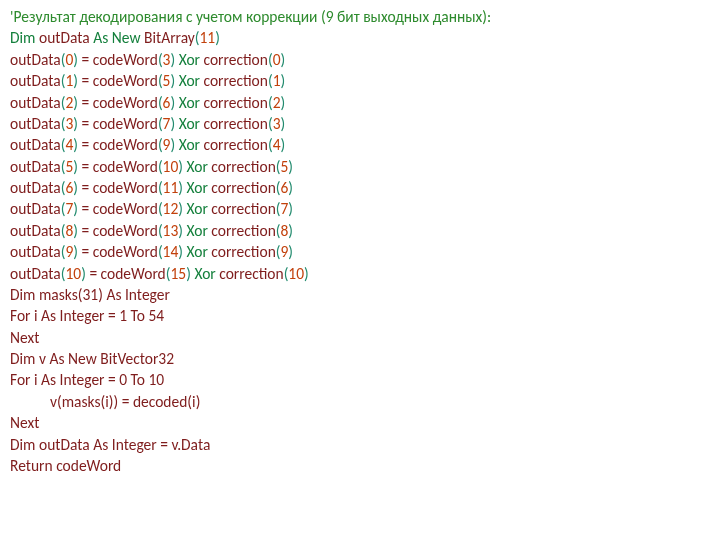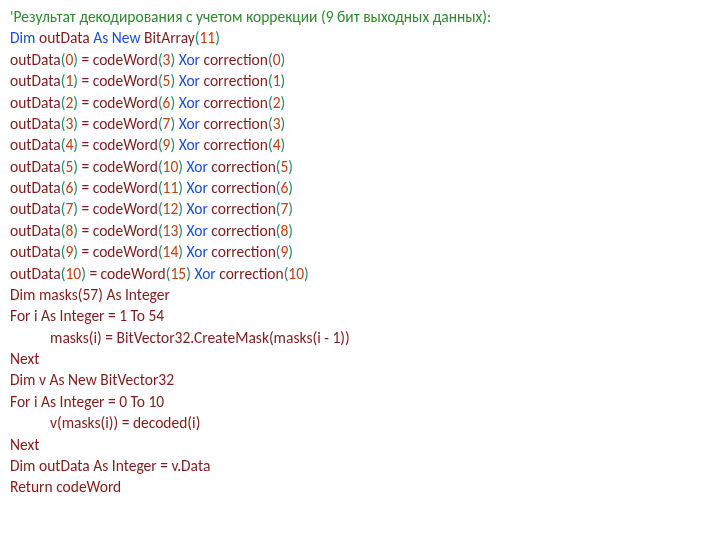--- a/index.html
+++ b/index.html
@@ -8,21 +8,21 @@
     font-family: Calibri, "Segoe UI", Arial, sans-serif;
     font-size: 15.5px;
     line-height: 1.38;
     background: #fff;
     color: #222;
     width: 720px;
     box-sizing: border-box;
   }
   .line { white-space: pre; }
   .cm { color: #2e8b2e; }   
-  .kw { color: #1d4ed8; }   
+  .kw { color: #15803d; }   
   .nm { color: #c2410c; }   
   .pn { color: #228b6e; }   
   .txt{ color: #7f1d1d; }
   .indent { padding-left: 40px; display:inline-block;}
 </style>
 </head>
 <body>
 
 <div id="code">
     <div class="line"><span class="cm">'Результат декодирования с учетом коррекции (9 бит выходных данных):</span></div>
@@ -31,23 +31,22 @@
     <div class="line"><span class="txt">outData</span><span class="pn">(</span><span class="nm">1</span><span class="pn">)</span><span class="txt"> = codeWord</span><span class="pn">(</span><span class="nm">5</span><span class="pn">)</span><span class="txt"> </span><span class="kw">Xor</span><span class="txt"> correction</span><span class="pn">(</span><span class="nm">1</span><span class="pn">)</span></div>
     <div class="line"><span class="txt">outData</span><span class="pn">(</span><span class="nm">2</span><span class="pn">)</span><span class="txt"> = codeWord</span><span class="pn">(</span><span class="nm">6</span><span class="pn">)</span><span class="txt"> </span><span class="kw">Xor</span><span class="txt"> correction</span><span class="pn">(</span><span class="nm">2</span><span class="pn">)</span></div>
     <div class="line"><span class="txt">outData</span><span class="pn">(</span><span class="nm">3</span><span class="pn">)</span><span class="txt"> = codeWord</span><span class="pn">(</span><span class="nm">7</span><span class="pn">)</span><span class="txt"> </span><span class="kw">Xor</span><span class="txt"> correction</span><span class="pn">(</span><span class="nm">3</span><span class="pn">)</span></div>
     <div class="line"><span class="txt">outData</span><span class="pn">(</span><span class="nm">4</span><span class="pn">)</span><span class="txt"> = codeWord</span><span class="pn">(</span><span class="nm">9</span><span class="pn">)</span><span class="txt"> </span><span class="kw">Xor</span><span class="txt"> correction</span><span class="pn">(</span><span class="nm">4</span><span class="pn">)</span></div>
     <div class="line"><span class="txt">outData</span><span class="pn">(</span><span class="nm">5</span><span class="pn">)</span><span class="txt"> = codeWord</span><span class="pn">(</span><span class="nm">10</span><span class="pn">)</span><span class="txt"> </span><span class="kw">Xor</span><span class="txt"> correction</span><span class="pn">(</span><span class="nm">5</span><span class="pn">)</span></div>
     <div class="line"><span class="txt">outData</span><span class="pn">(</span><span class="nm">6</span><span class="pn">)</span><span class="txt"> = codeWord</span><span class="pn">(</span><span class="nm">11</span><span class="pn">)</span><span class="txt"> </span><span class="kw">Xor</span><span class="txt"> correction</span><span class="pn">(</span><span class="nm">6</span><span class="pn">)</span></div>
     <div class="line"><span class="txt">outData</span><span class="pn">(</span><span class="nm">7</span><span class="pn">)</span><span class="txt"> = codeWord</span><span class="pn">(</span><span class="nm">12</span><span class="pn">)</span><span class="txt"> </span><span class="kw">Xor</span><span class="txt"> correction</span><span class="pn">(</span><span class="nm">7</span><span class="pn">)</span></div>
     <div class="line"><span class="txt">outData</span><span class="pn">(</span><span class="nm">8</span><span class="pn">)</span><span class="txt"> = codeWord</span><span class="pn">(</span><span class="nm">13</span><span class="pn">)</span><span class="txt"> </span><span class="kw">Xor</span><span class="txt"> correction</span><span class="pn">(</span><span class="nm">8</span><span class="pn">)</span></div>
     <div class="line"><span class="txt">outData</span><span class="pn">(</span><span class="nm">9</span><span class="pn">)</span><span class="txt"> = codeWord</span><span class="pn">(</span><span class="nm">14</span><span class="pn">)</span><span class="txt"> </span><span class="kw">Xor</span><span class="txt"> correction</span><span class="pn">(</span><span class="nm">9</span><span class="pn">)</span></div>
     <div class="line"><span class="txt">outData</span><span class="pn">(</span><span class="nm">10</span><span class="pn">)</span><span class="txt"> = codeWord</span><span class="pn">(</span><span class="nm">15</span><span class="pn">)</span><span class="txt"> </span><span class="kw">Xor</span><span class="txt"> correction</span><span class="pn">(</span><span class="nm">10</span><span class="pn">)</span></div>
-    <div class="line"><span class="txt">Dim masks(57) As Integer</span></div>
+    <div class="line"><span class="txt">Dim masks(31) As Integer</span></div>
     <div class="line"><span class="txt">For i As Integer = 1 To 54</span></div>
-    <div class="line"><span class="indent"><span class="txt">masks(i) = BitVector32.CreateMask(masks(i - 1))</span></span></div>
     <div class="line"><span class="txt">Next</span></div>
     <div class="line"><span class="txt">Dim v As New BitVector32</span></div>
     <div class="line"><span class="txt">For i As Integer = 0 To 10</span></div>
     <div class="line"><span class="indent"><span class="txt">v(masks(i)) = decoded(i)</span></span></div>
     <div class="line"><span class="txt">Next</span></div>
     <div class="line"><span class="txt">Dim outData As Integer = v.Data</span></div>
     <div class="line"><span class="txt">Return codeWord</span></div>
   </div>
 
 </body></html>

